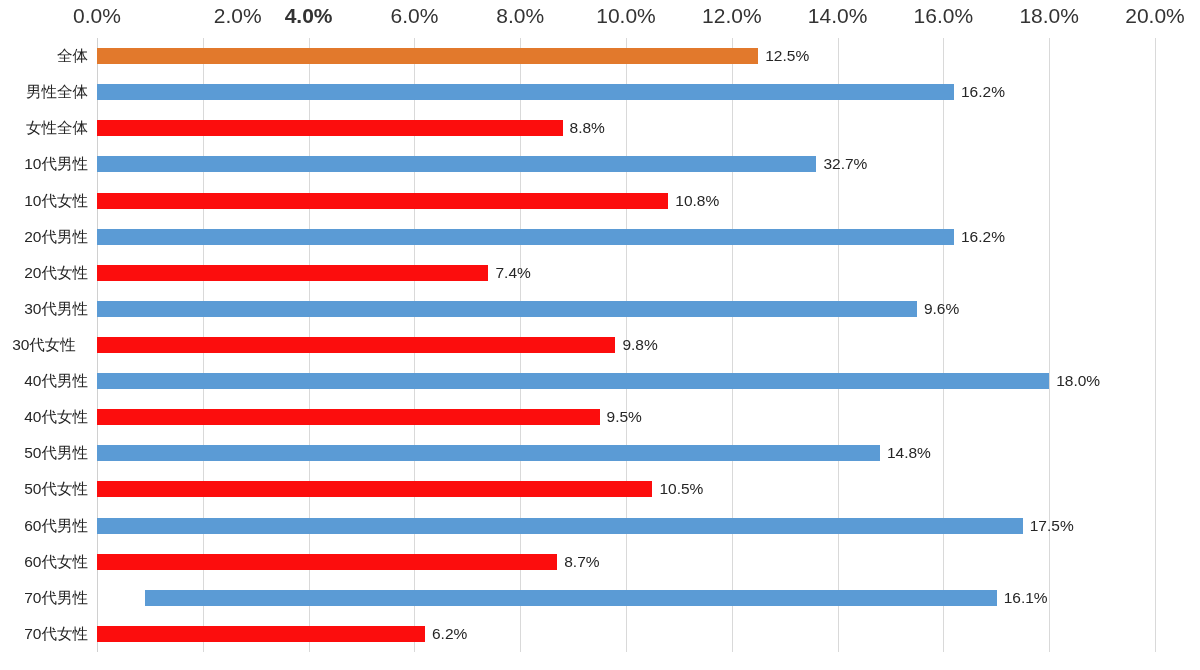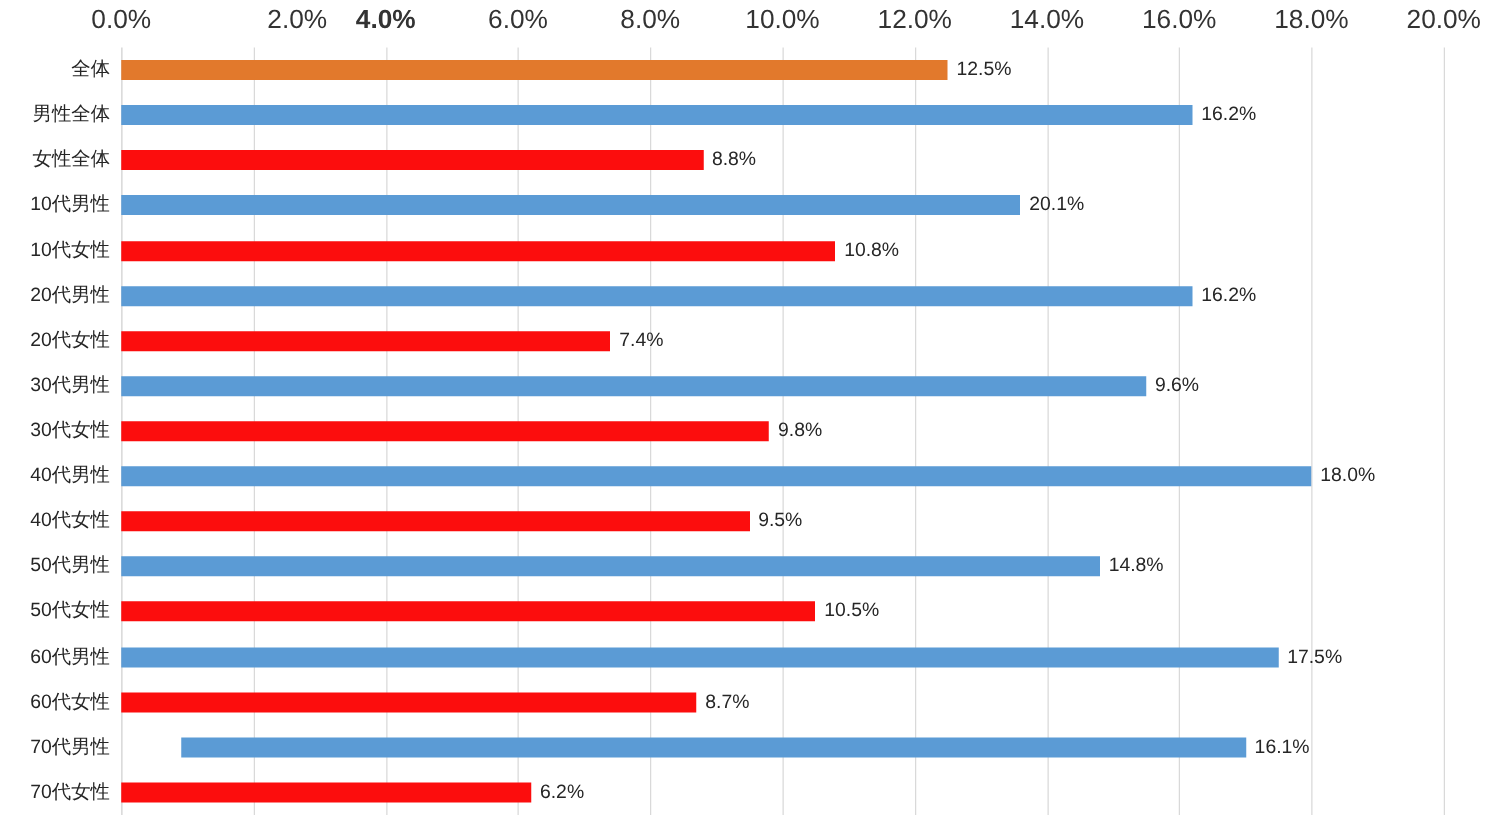--- a/index.html
+++ b/index.html
@@ -145,36 +145,36 @@
 
   <div id="category-labels">
       <div class="cat-label" style="top: 18.0588px;">全体</div>
       <div class="cat-label" style="top: 54.1765px;">男性全体</div>
       <div class="cat-label" style="top: 90.2941px;">女性全体</div>
       <div class="cat-label" style="top: 126.412px;">10代男性</div>
       <div class="cat-label" style="top: 162.529px;">10代女性</div>
       <div class="cat-label" style="top: 198.647px;">20代男性</div>
       <div class="cat-label" style="top: 234.765px;">20代女性</div>
       <div class="cat-label" style="top: 270.882px;">30代男性</div>
-      <div class="cat-label" style="top: 307px;">30代女性</div>
+      <div class="cat-label" style="top: 307px; text-align: center;">30代女性</div>
       <div class="cat-label" style="top: 343.118px;">40代男性</div>
       <div class="cat-label" style="top: 379.235px;">40代女性</div>
       <div class="cat-label" style="top: 415.353px;">50代男性</div>
       <div class="cat-label" style="top: 451.471px;">50代女性</div>
       <div class="cat-label" style="top: 487.588px;">60代男性</div>
       <div class="cat-label" style="top: 523.706px;">60代女性</div>
       <div class="cat-label" style="top: 559.824px;">70代男性</div>
       <div class="cat-label" style="top: 595.941px;">70代女性</div>
     </div>
 
   <div id="bars-layer">
       <div class="bar-row" style="top: 18.0588px;"><span class="bar" style="width: 661.25px; background: rgb(226, 121, 44);"></span><span class="bar-value">12.5%</span></div>
       <div class="bar-row" style="top: 54.1765px;"><span class="bar" style="width: 856.98px; background: rgb(91, 155, 213);"></span><span class="bar-value">16.2%</span></div>
       <div class="bar-row" style="top: 90.2941px;"><span class="bar" style="width: 465.52px; background: rgb(252, 13, 13);"></span><span class="bar-value">8.8%</span></div>
-      <div class="bar-row" style="top: 126.412px;"><span class="bar" style="width: 719.44px; background: rgb(91, 155, 213);"></span><span class="bar-value">20.1%</span></div>
+      <div class="bar-row" style="top: 126.412px;"><span class="bar" style="width: 719.44px; background: rgb(91, 155, 213);"></span><span class="bar-value">32.7%</span></div>
       <div class="bar-row" style="top: 162.529px;"><span class="bar" style="width: 571.32px; background: rgb(252, 13, 13);"></span><span class="bar-value">10.8%</span></div>
       <div class="bar-row" style="top: 198.647px;"><span class="bar" style="width: 856.98px; background: rgb(91, 155, 213);"></span><span class="bar-value">16.2%</span></div>
       <div class="bar-row" style="top: 234.765px;"><span class="bar" style="width: 391.46px; background: rgb(252, 13, 13);"></span><span class="bar-value">7.4%</span></div>
       <div class="bar-row" style="top: 270.882px;"><span class="bar" style="width: 819.95px; background: rgb(91, 155, 213);"></span><span class="bar-value">9.6%</span></div>
       <div class="bar-row" style="top: 307px;"><span class="bar" style="width: 518.42px; background: rgb(252, 13, 13);"></span><span class="bar-value">9.8%</span></div>
       <div class="bar-row" style="top: 343.118px;"><span class="bar" style="width: 952.2px; background: rgb(91, 155, 213);"></span><span class="bar-value">18.0%</span></div>
       <div class="bar-row" style="top: 379.235px;"><span class="bar" style="width: 502.55px; background: rgb(252, 13, 13);"></span><span class="bar-value">9.5%</span></div>
       <div class="bar-row" style="top: 415.353px;"><span class="bar" style="width: 782.92px; background: rgb(91, 155, 213);"></span><span class="bar-value">14.8%</span></div>
       <div class="bar-row" style="top: 451.471px;"><span class="bar" style="width: 555.45px; background: rgb(252, 13, 13);"></span><span class="bar-value">10.5%</span></div>
       <div class="bar-row" style="top: 487.588px;"><span class="bar" style="width: 925.75px; background: rgb(91, 155, 213);"></span><span class="bar-value">17.5%</span></div>

